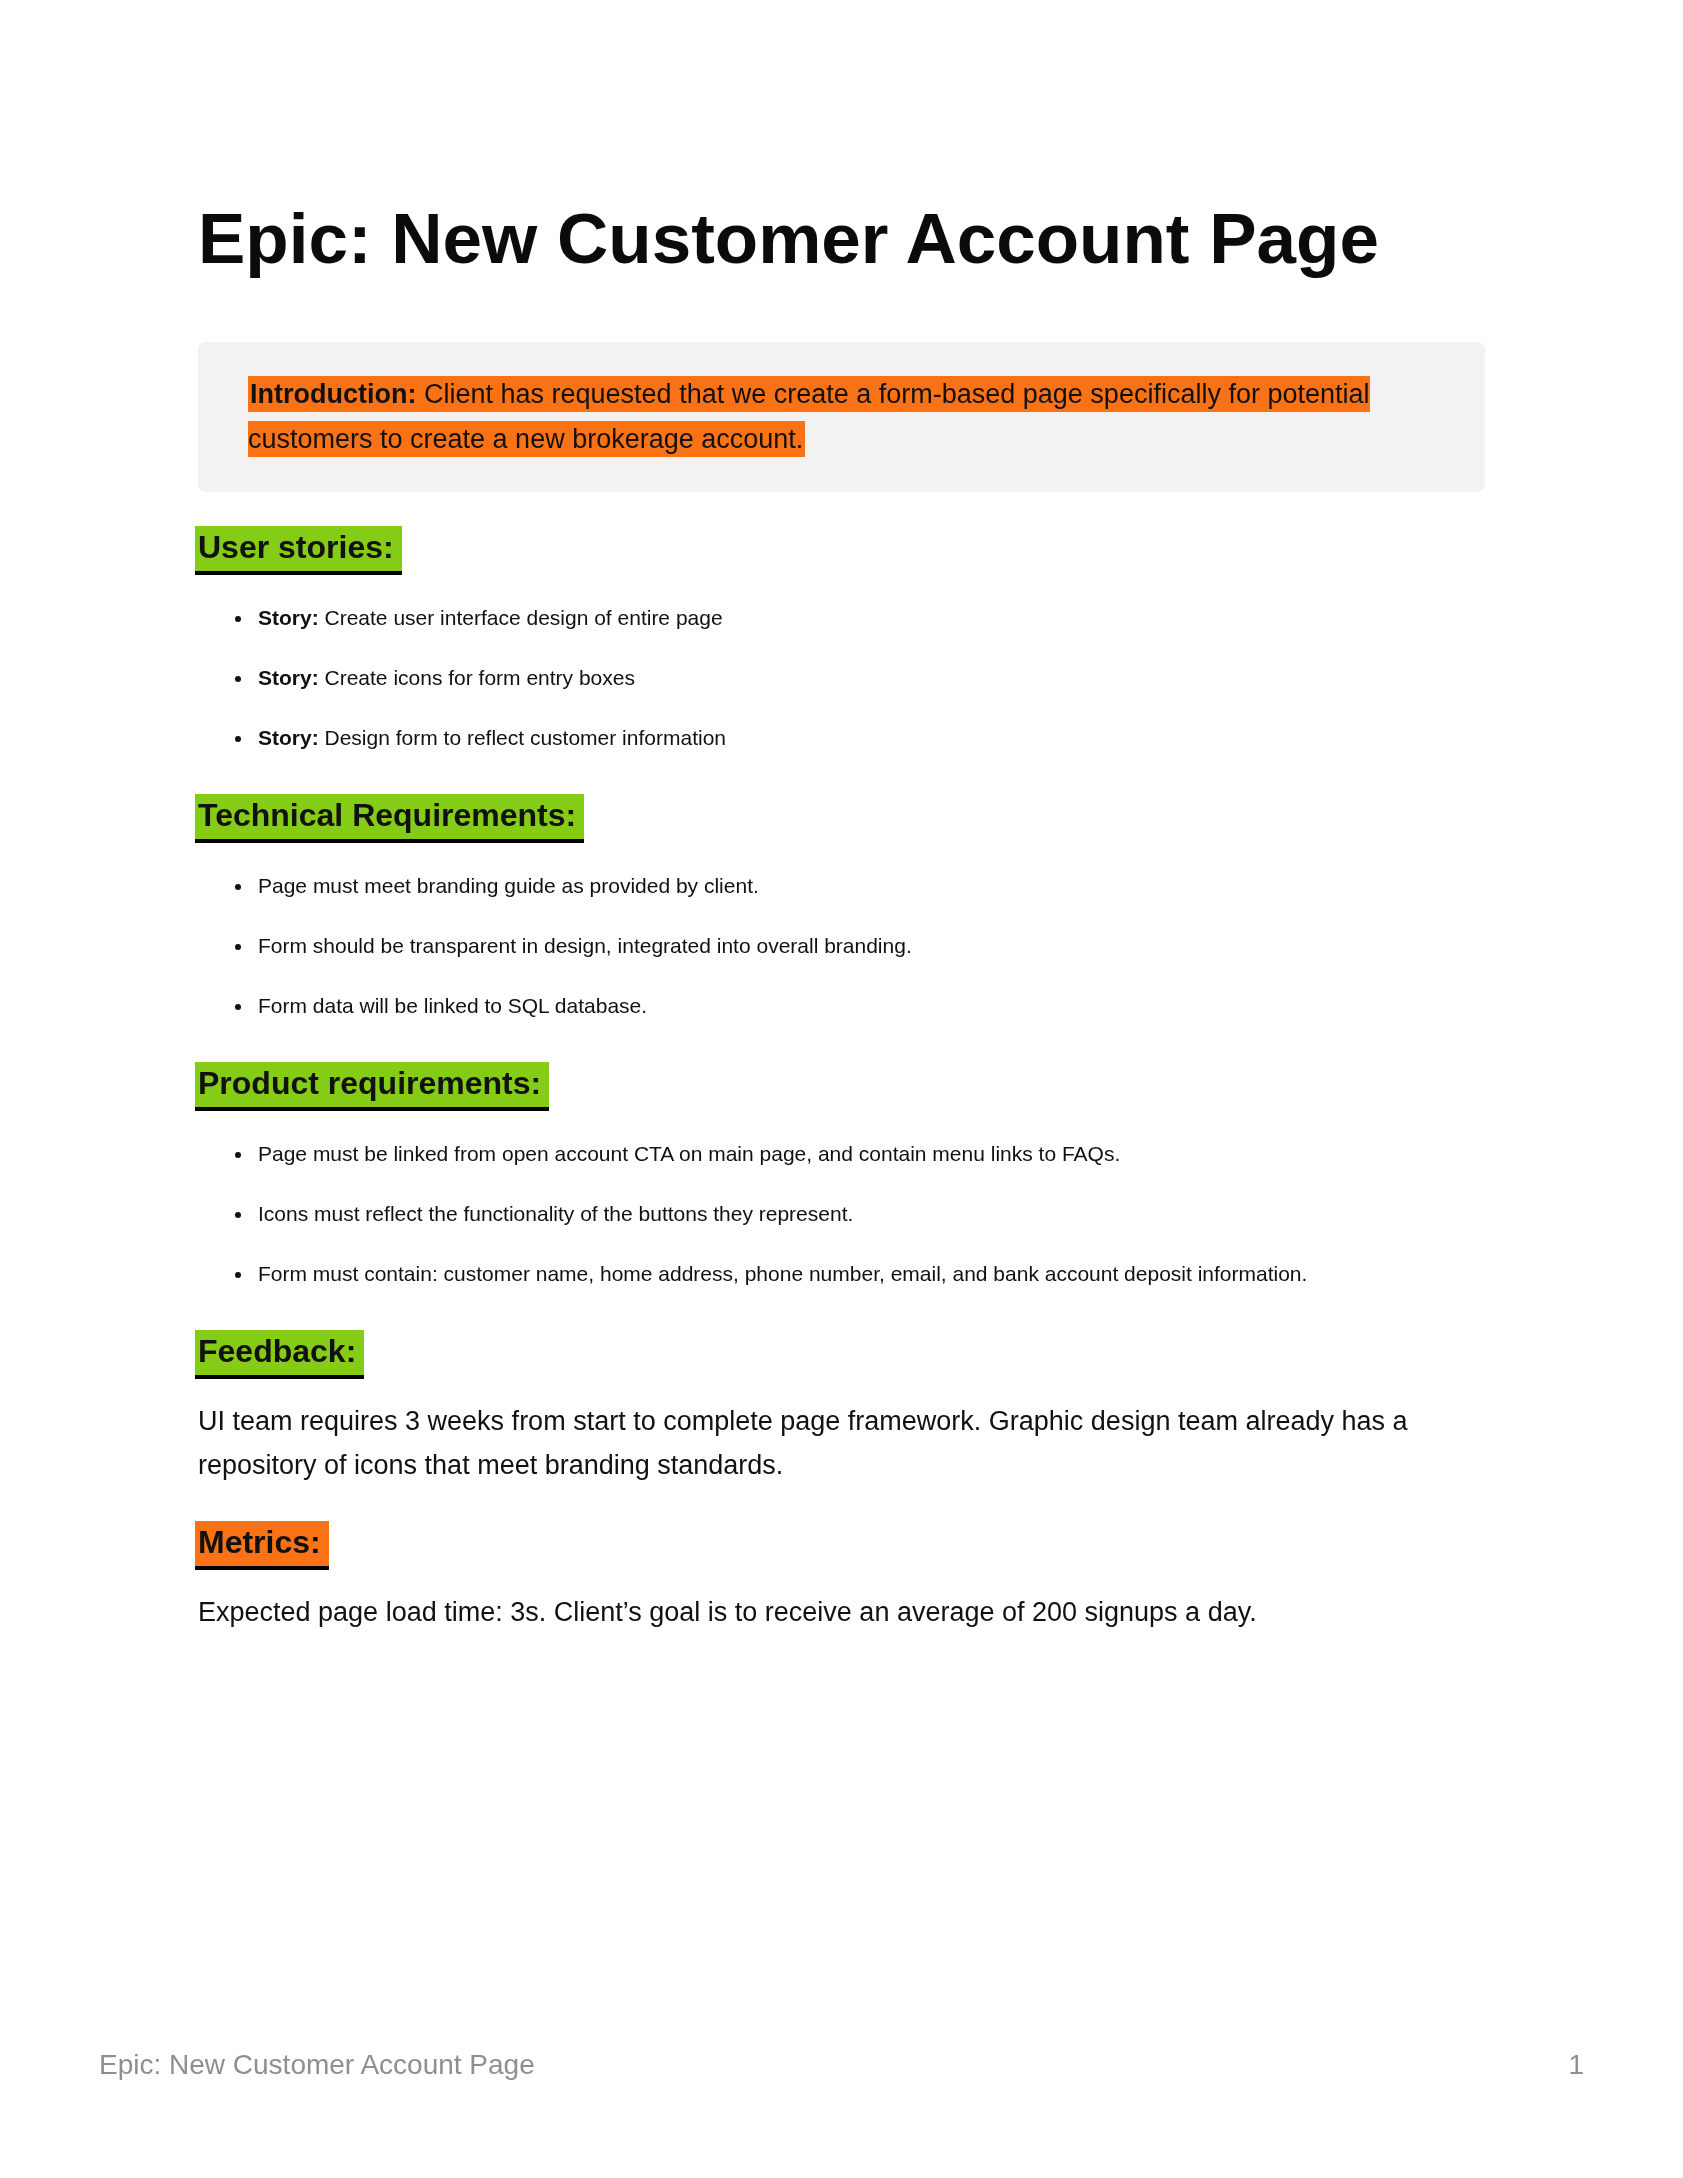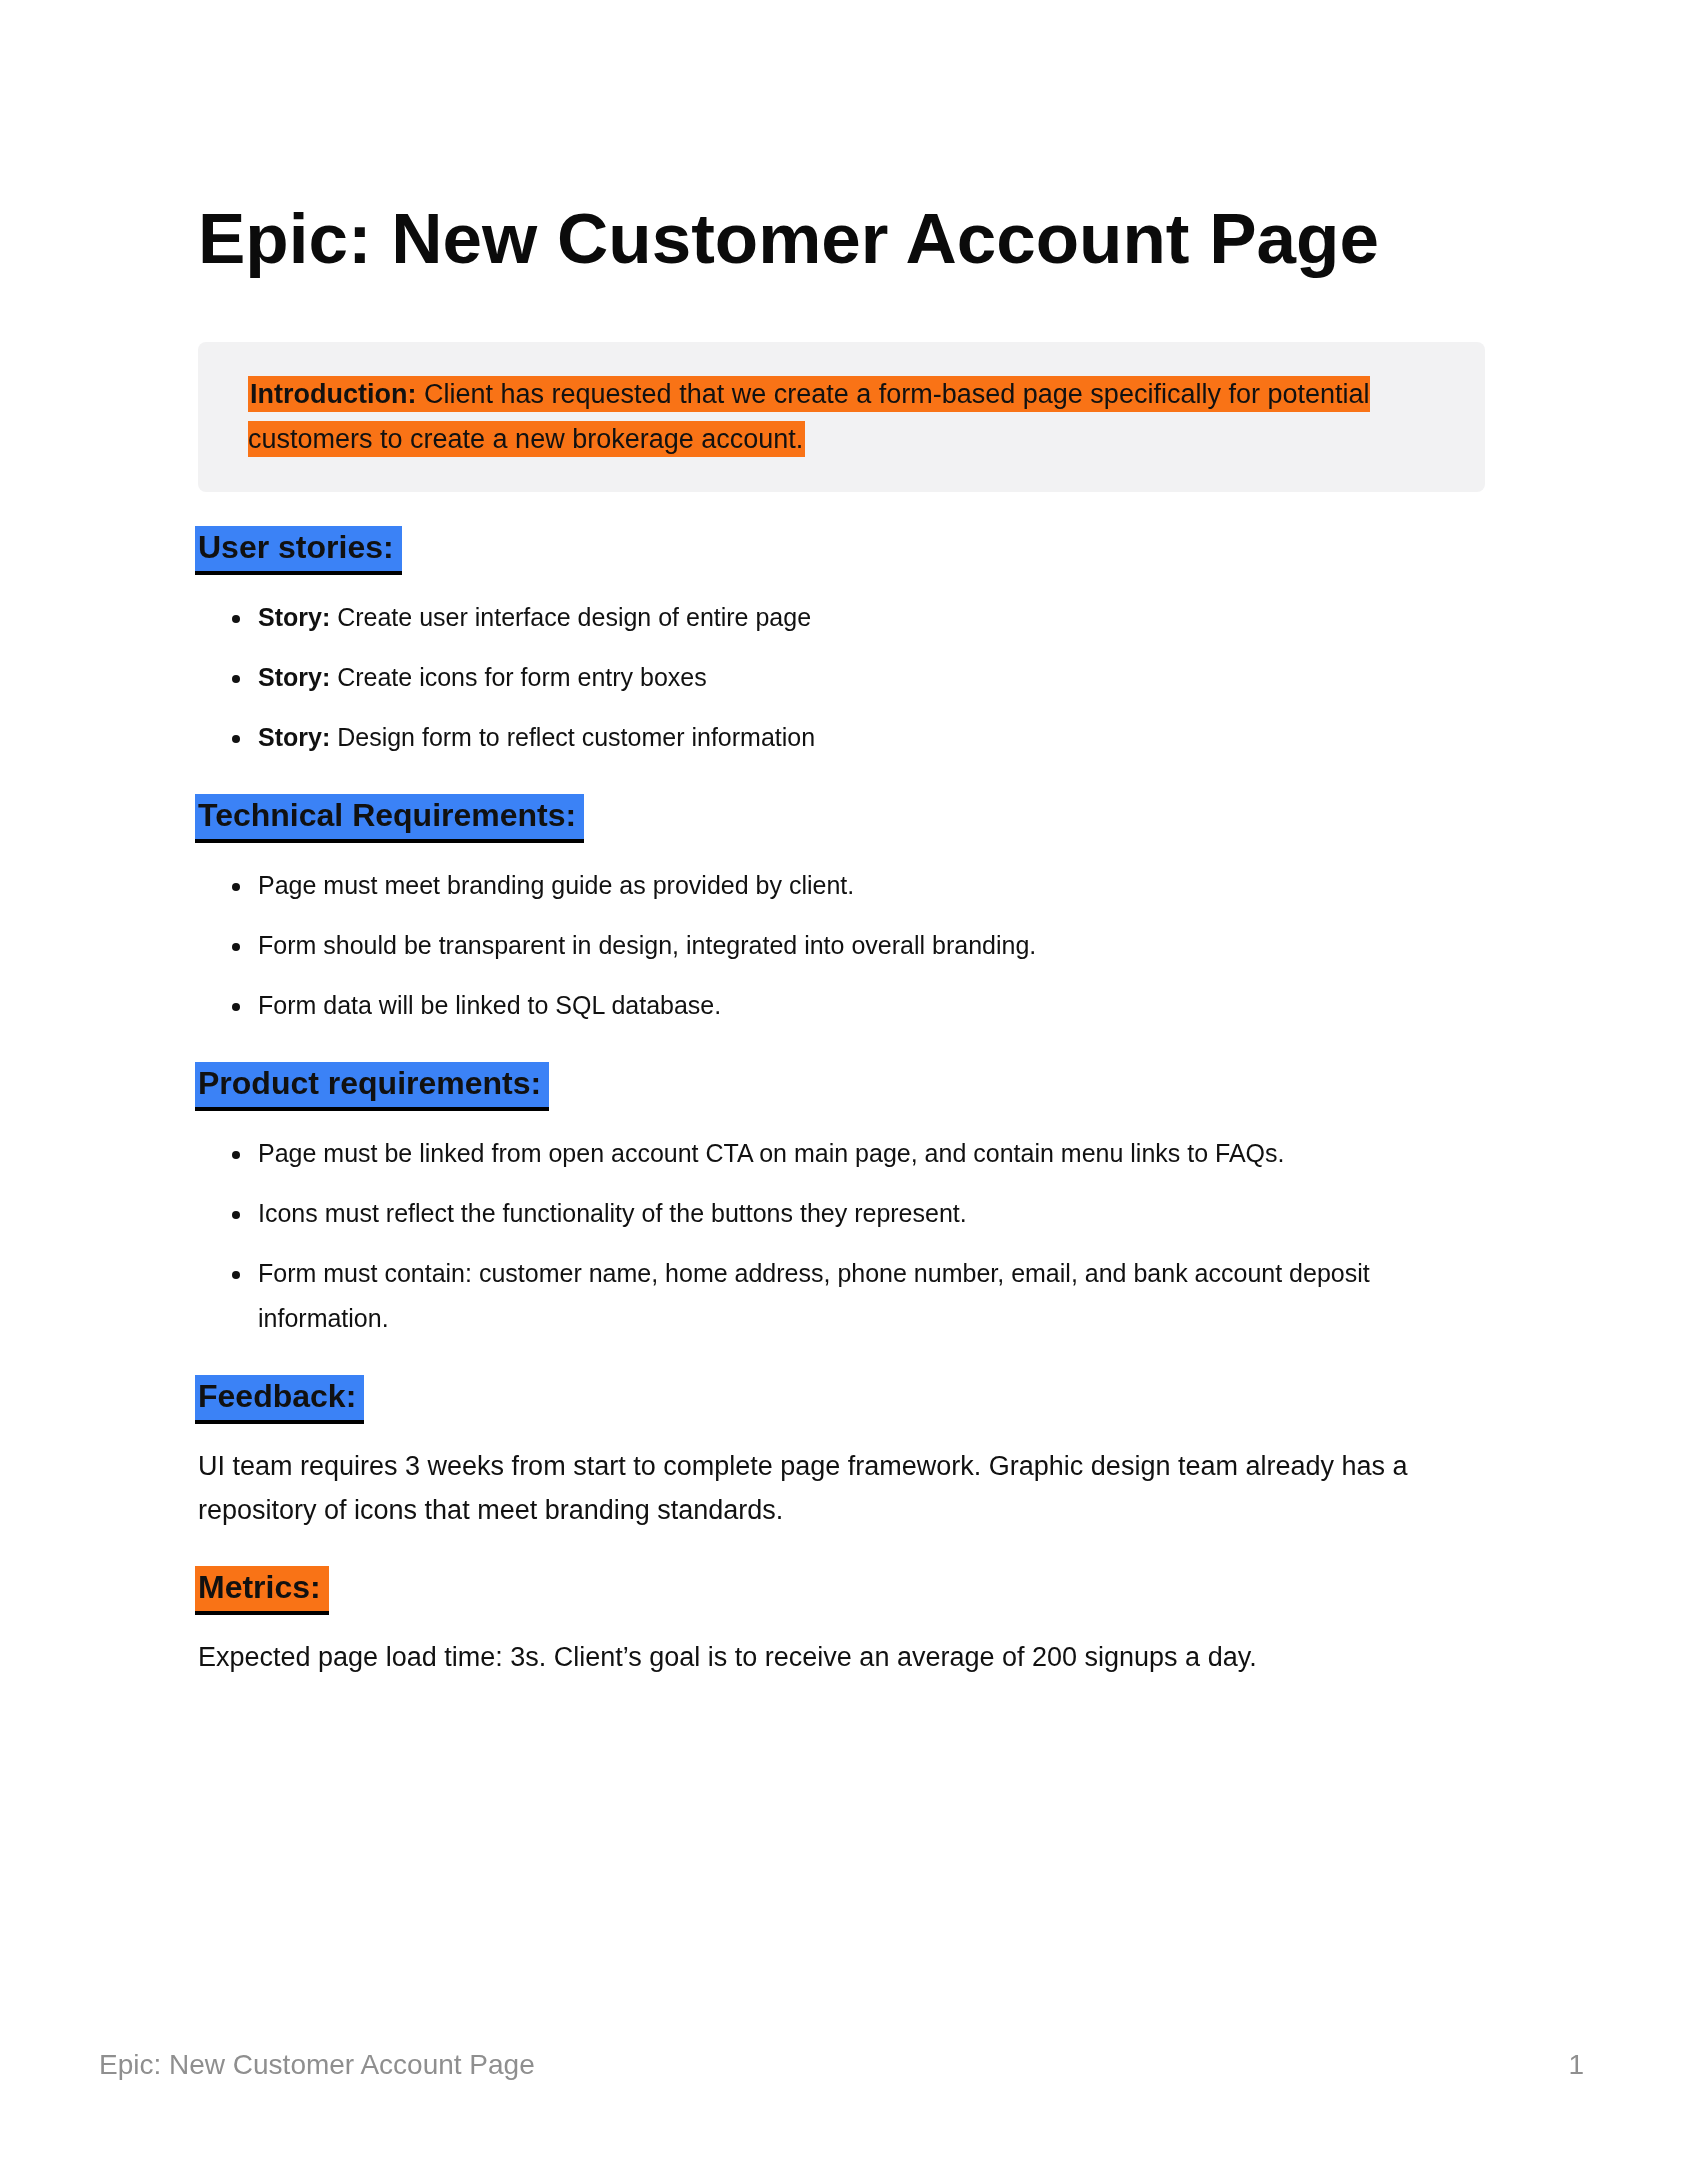--- a/index.html
+++ b/index.html
@@ -30,40 +30,40 @@
     background: #f2f2f3;
     border-radius: 8px;
     padding: 30px 50px;
   }
   .intro-text {
     margin: 0;
     font-size: 27px;
     line-height: 45px;
   }
   .hl-peach { background: #f97316; padding: 3px 2px; }
-  .hl-gray  { background: #3b82f6; }
+  .hl-gray  { background: #84cc16; }
   h2.section-heading {
     margin: 34px 0 20px 0;
     font-size: 32px;
     line-height: 37px;
     font-weight: bold;
   }
   h2.section-heading .head-wrap {
     display: inline-block;
     padding: 3px 8px 5px 3px;
     margin-left: -3px;
     border-bottom: 4px solid #000000;
   }
   ul.bullet-list {
     margin: 0;
     padding-left: 56px;
     list-style: disc;
   }
   ul.bullet-list li {
-    font-size: 25px;
+    font-size: 21px;
     line-height: 45px;
     margin-bottom: 15px;
     padding-left: 4px;
   }
   p.body-paragraph {
     margin: 20px 0 0 0;
     font-size: 27px;
     line-height: 44px;
   }
   .page-footer {

